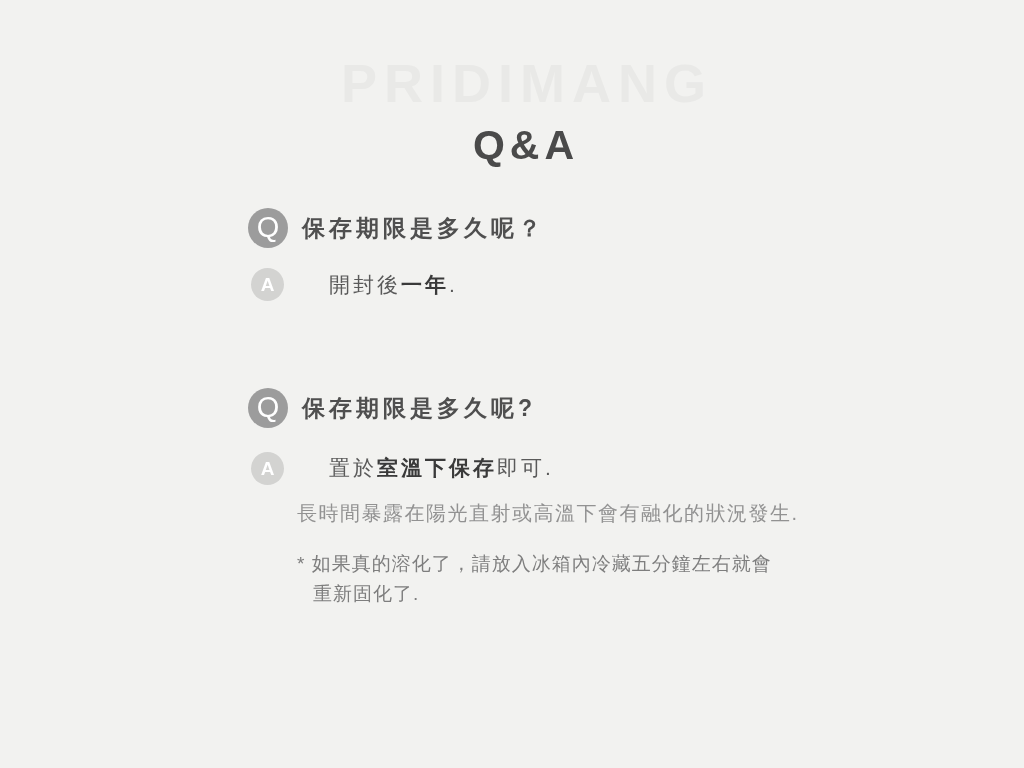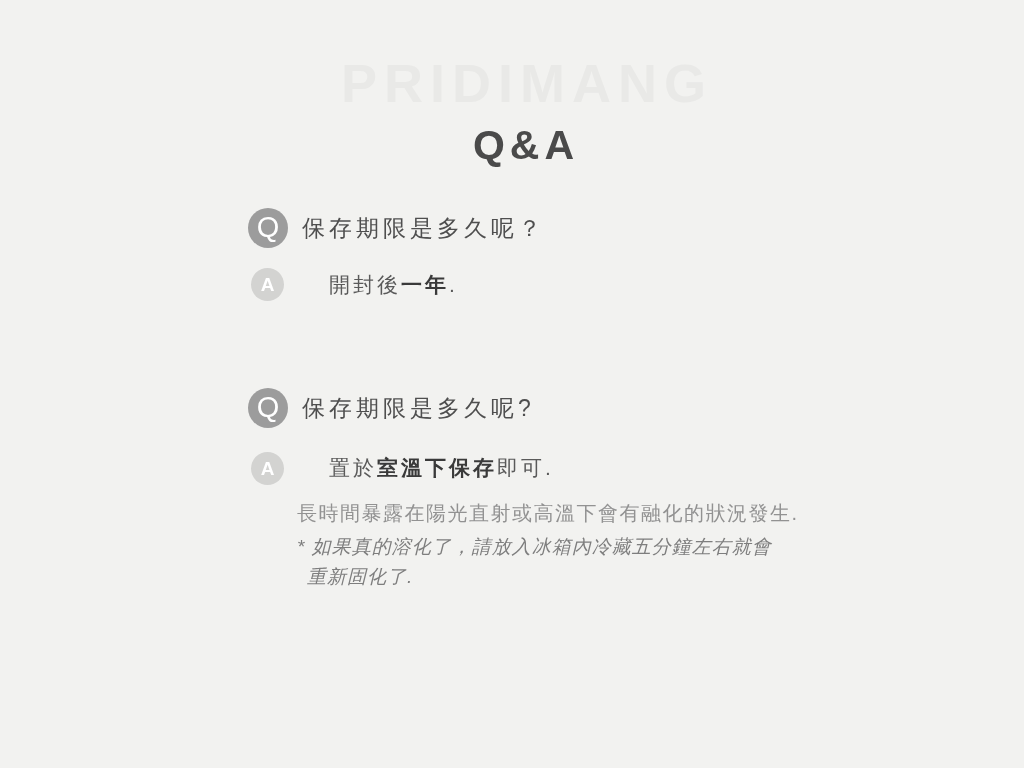--- a/index.html
+++ b/index.html
@@ -71,21 +71,21 @@
     font-weight: 700;
   }
 
   #q1 { top: 208px; left: 248px; gap: 14px; }
   #a1 { top: 268px; left: 251px; gap: 13px; }
   #q2 { top: 388px; left: 248px; gap: 14px; }
   #a2 { top: 452px; left: 251px; gap: 13px; align-items: flex-start; }
 
   .question {
     font-size: 23px;
-    font-weight: 400;
+    font-weight: 700;
     letter-spacing: 4px;
     color: var(--question-text, #4f4f4f);
     white-space: nowrap;
   }
   .answer {
     font-size: 21px;
     letter-spacing: 3px;
     color: var(--answer-text, #5a5a5a);
     white-space: nowrap;
   }
@@ -96,30 +96,29 @@
     font-size: 20px;
     letter-spacing: 1.5px;
     color: var(--answer-secondary, #929292);
     white-space: nowrap;
     margin-top: 16px;
   }
 
   
   .note {
     position: absolute;
-    top: 532px;
+    top: 549px;
     left: 297px;
     font-size: 19px;
     letter-spacing: 1px;
     line-height: 30px;
     color: var(--note-text, #7e7e7e);
     white-space: nowrap;
-    font-style: italic;
   }
-  .note-line2 { margin-left: 10px; }
+  .note-line2 { margin-left: 16px; }
 </style>
 </head>
 <body>
 
 <div class="page">
 
   <header>
     <div class="watermark">PRIDIMANG</div>
     <h1 class="title">Q&amp;A</h1>
   </header>

